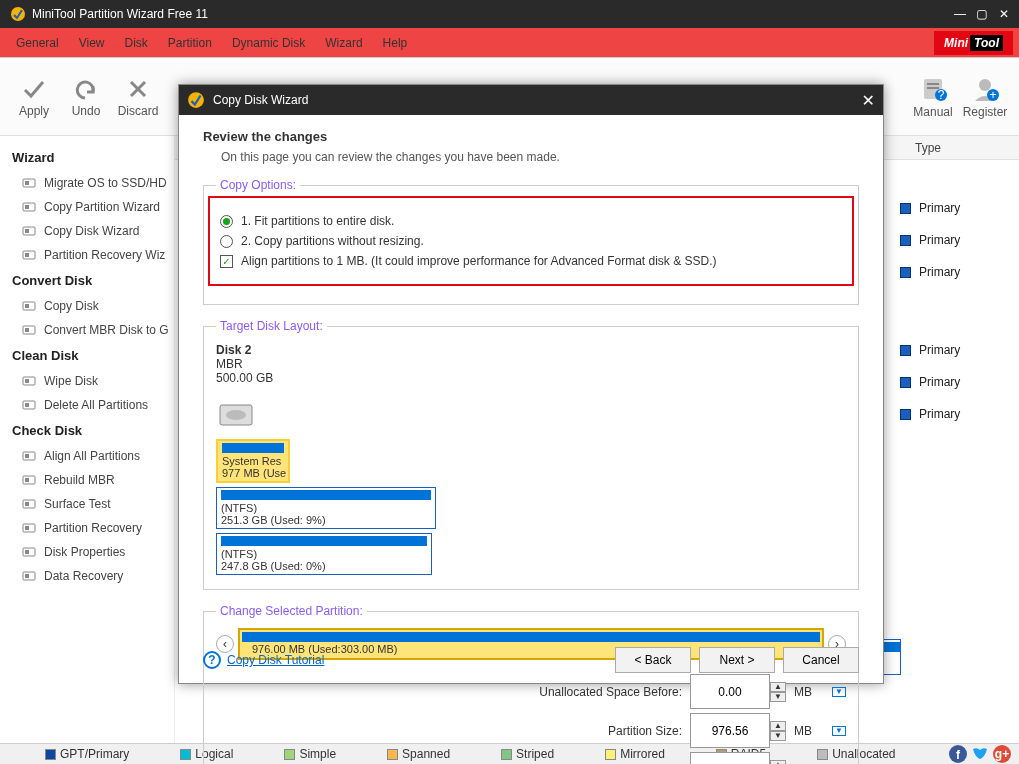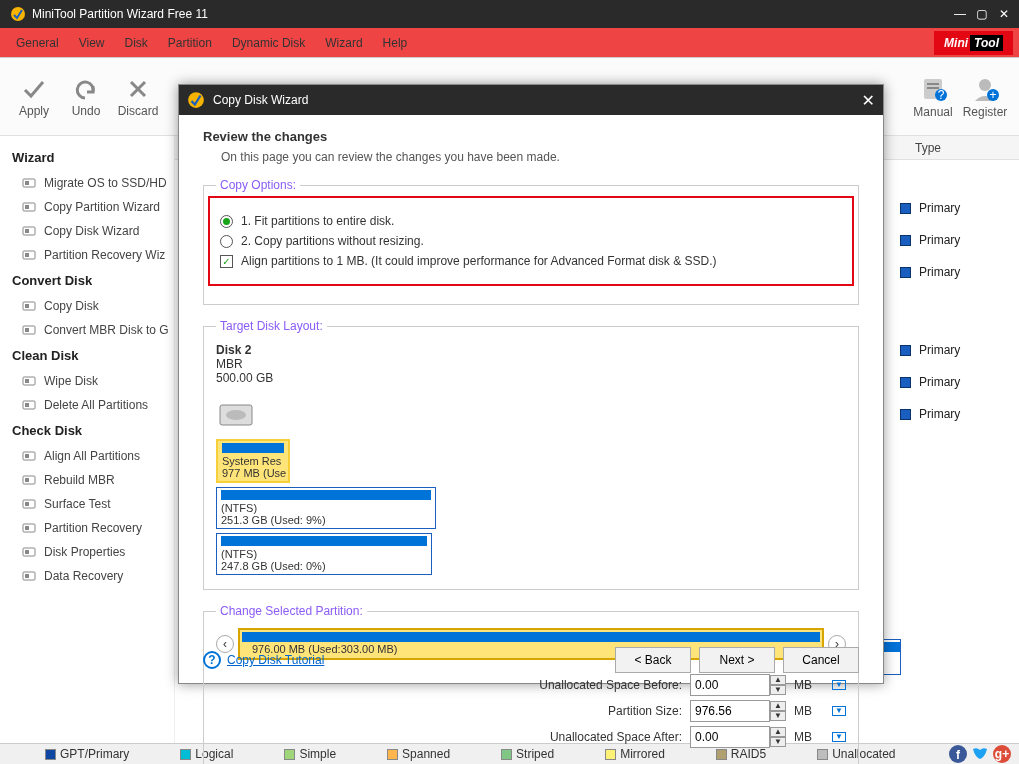--- a/index.html
+++ b/index.html
@@ -78,21 +78,21 @@
 
 .slider-wrap { display: flex; align-items: center; gap: 4px; }
 .slbtn { width: 18px; height: 18px; border: 1px solid #aaa; border-radius: 50%; text-align: center; line-height: 16px; }
 .slider { flex: 1; height: 32px; border: 2px solid #d8a400; background: #ffe47a; position: relative; }
 .slider .sf { position: absolute; left: 2px; top: 2px; height: 10px; background: #0073d9; width: calc(100% - 4px); }
 .slider .st { position: absolute; left: 12px; bottom: 3px; font-size: 11px; }
 
 .formrow { display: flex; align-items: center; justify-content: flex-end; gap: 8px; margin: 4px 0; }
 .formrow label { color: #333; }
 .spin { display: flex; align-items: center; }
-.spin input { width: 80px; height: 22px; border: 1px solid #999; padding: 0 4px; }
+.spin input { width: 80px; height: 35px; border: 1px solid #999; padding: 0 4px; text-align: center; }
 .spinbtns { display: flex; flex-direction: column; }
 .spinbtns span { width: 16px; height: 10px; border: 1px solid #999; background: #eee; font-size: 8px; text-align: center; line-height: 8px; }
 .unit { width: 30px; }
 .udrop { width: 14px; height: 10px; border: 1px solid #0073d9; color: #0073d9; text-align: center; font-size: 8px; line-height: 8px; }
 
 .dlg-footer { position: absolute; bottom: 10px; left: 24px; right: 24px; display: flex; align-items: center; }
 .dlg-footer .help { display: flex; align-items: center; gap: 6px; }
 .dlg-footer .help a { color: #0066cc; text-decoration: underline; }
 .dlg-footer .btns { margin-left: auto; display: flex; gap: 8px; }
 .dlg-footer button { width: 76px; height: 26px; background: #f2f2f2; border: 1px solid #aaa; border-radius: 0; }

